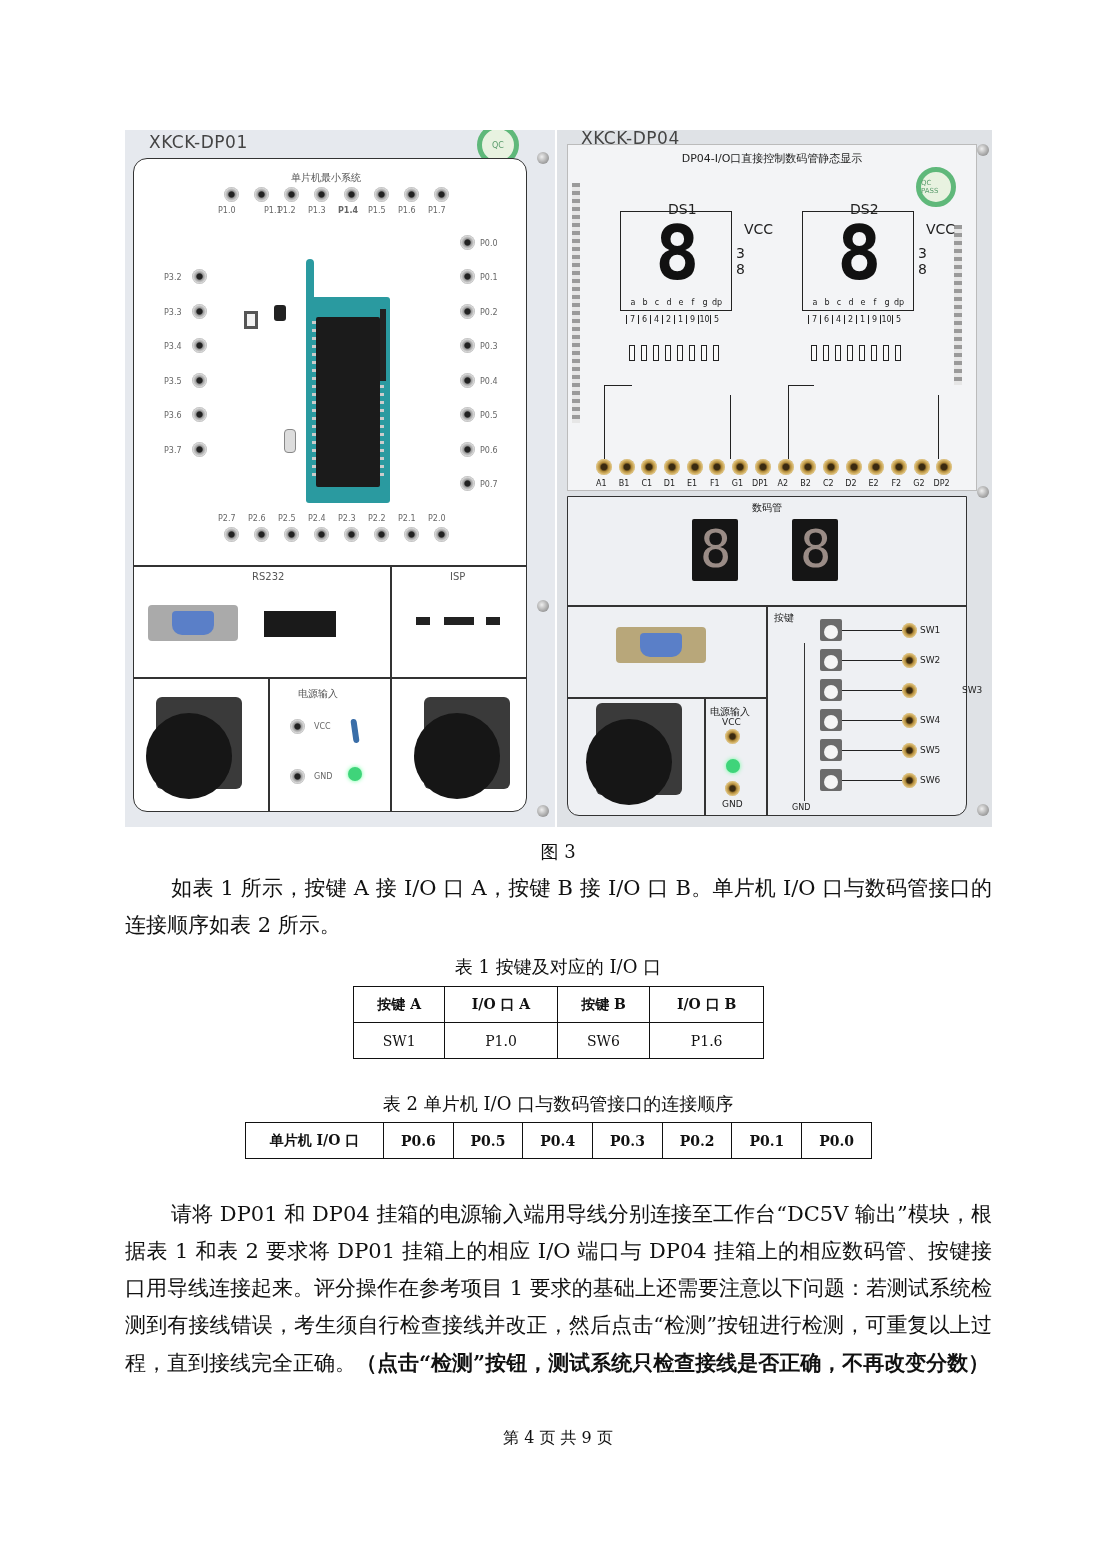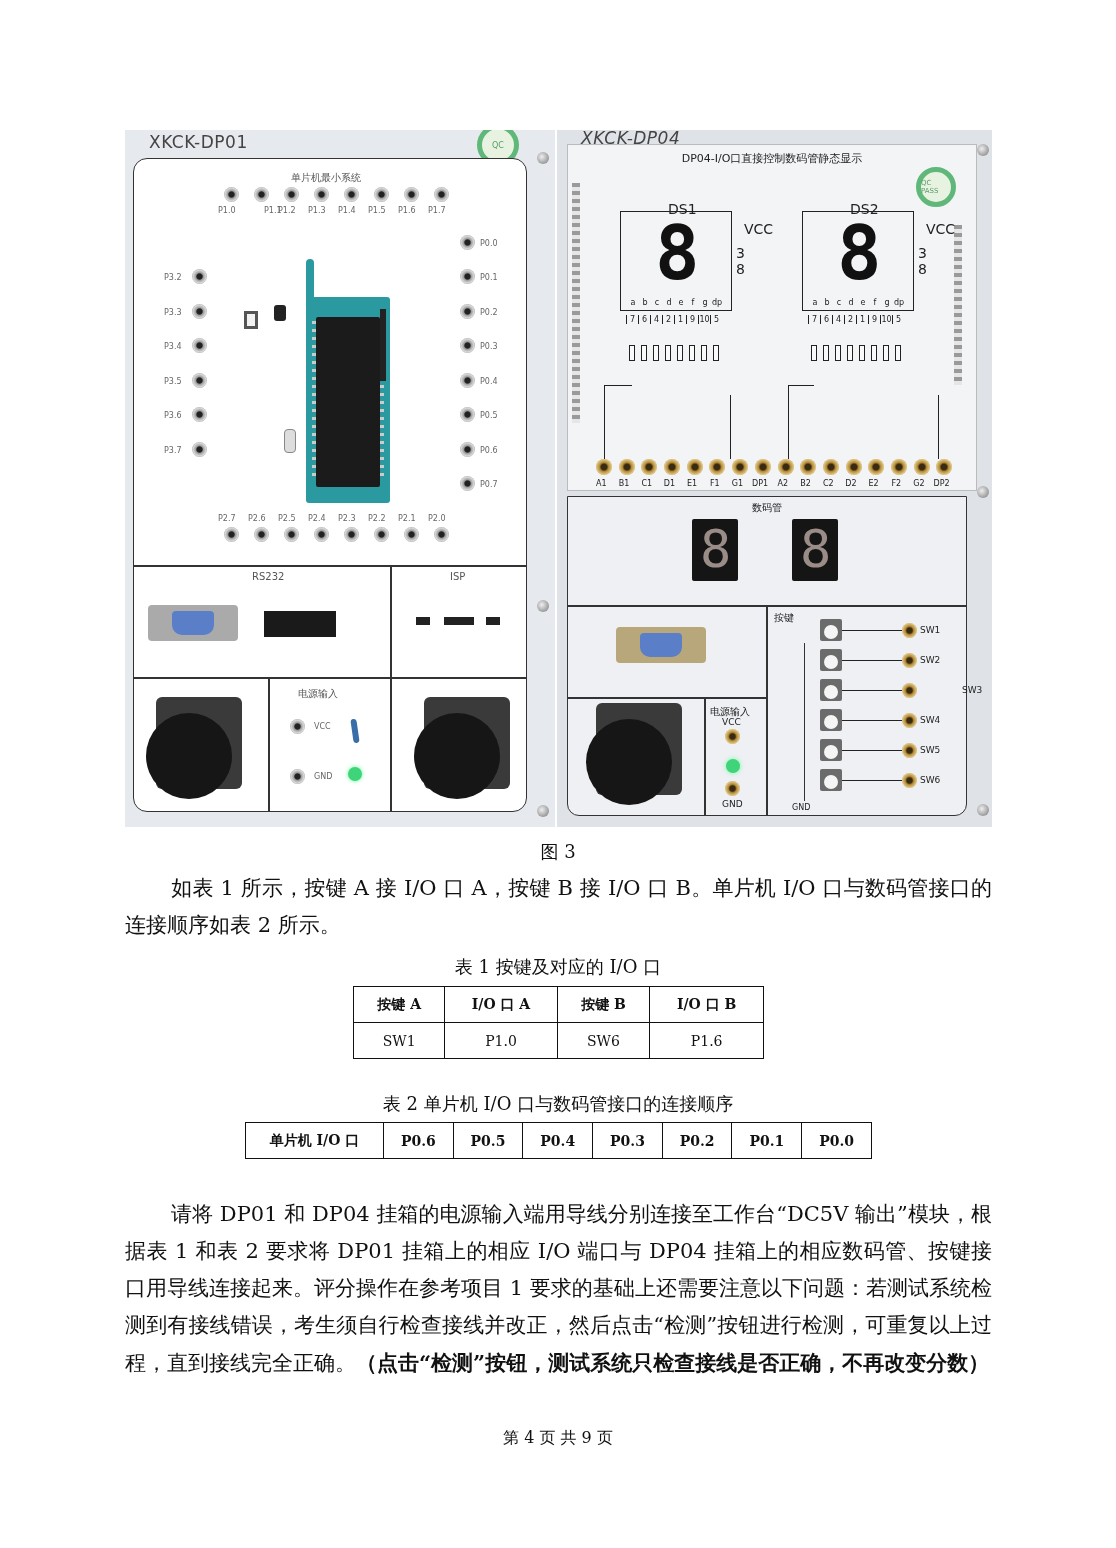--- a/index.html
+++ b/index.html
@@ -114,21 +114,21 @@
       <div id="p1row"></div>
       <div class="jack" style="left:90px;top:28px;"></div>
       <div class="pin-label" style="left:84px;top:47px;">P1.0</div>
       <div class="jack" style="left:120px;top:28px;"></div>
       <div class="pin-label" style="left:130px;top:47px;">P1.1</div>
       <div class="jack" style="left:150px;top:28px;"></div>
       <div class="pin-label" style="left:144px;top:47px;">P1.2</div>
       <div class="jack" style="left:180px;top:28px;"></div>
       <div class="pin-label" style="left:174px;top:47px;">P1.3</div>
       <div class="jack" style="left:210px;top:28px;"></div>
-      <div class="pin-label" style="left:204px;top:47px;">P1.4</div>
+      <div class="pin-label" style="left:204px;top:47px;font-weight:bold;">P1.4</div>
       <div class="jack" style="left:240px;top:28px;"></div>
       <div class="pin-label" style="left:234px;top:47px;">P1.5</div>
       <div class="jack" style="left:270px;top:28px;"></div>
       <div class="pin-label" style="left:264px;top:47px;">P1.6</div>
       <div class="jack" style="left:300px;top:28px;"></div>
       <div class="pin-label" style="left:294px;top:47px;">P1.7</div>
 
       <div class="pin-label" style="left:30px;top:114px;">P3.2</div>
       <div class="jack" style="left:58px;top:110px;"></div>
       <div class="pin-label" style="left:30px;top:149px;">P3.3</div>
@@ -216,21 +216,21 @@
           <div class="cap"></div>
         </div>
       <div class="aviation" style="left:280px;top:538px;">
           <div class="flange"></div>
           <div class="cap"></div>
         </div>
     </div>
   </div>
 
   <div class="panel right">
-    <div class="panel-title" style="top:-2px;font-style:italic;">XKCK-DP04</div>
+    <div class="panel-title" style="top:-2px;">XKCK-DP04</div>
     <div class="screw" style="left:420px;top:14px;"></div>
     <div class="screw" style="left:420px;top:356px;"></div>
     <div class="screw" style="left:420px;top:674px;"></div>
 
     <div class="schem">
       <div class="schem-title">DP04-I/O口直接控制数码管静态显示</div>
       <div class="qc" style="left:348px;top:22px;width:40px;height:40px;font-size:7px;">QC PASS</div>
       <div class="side-strip" style="left:4px;"></div>
       <div class="side-strip" style="left:386px;top:80px;height:160px;"></div>
 

